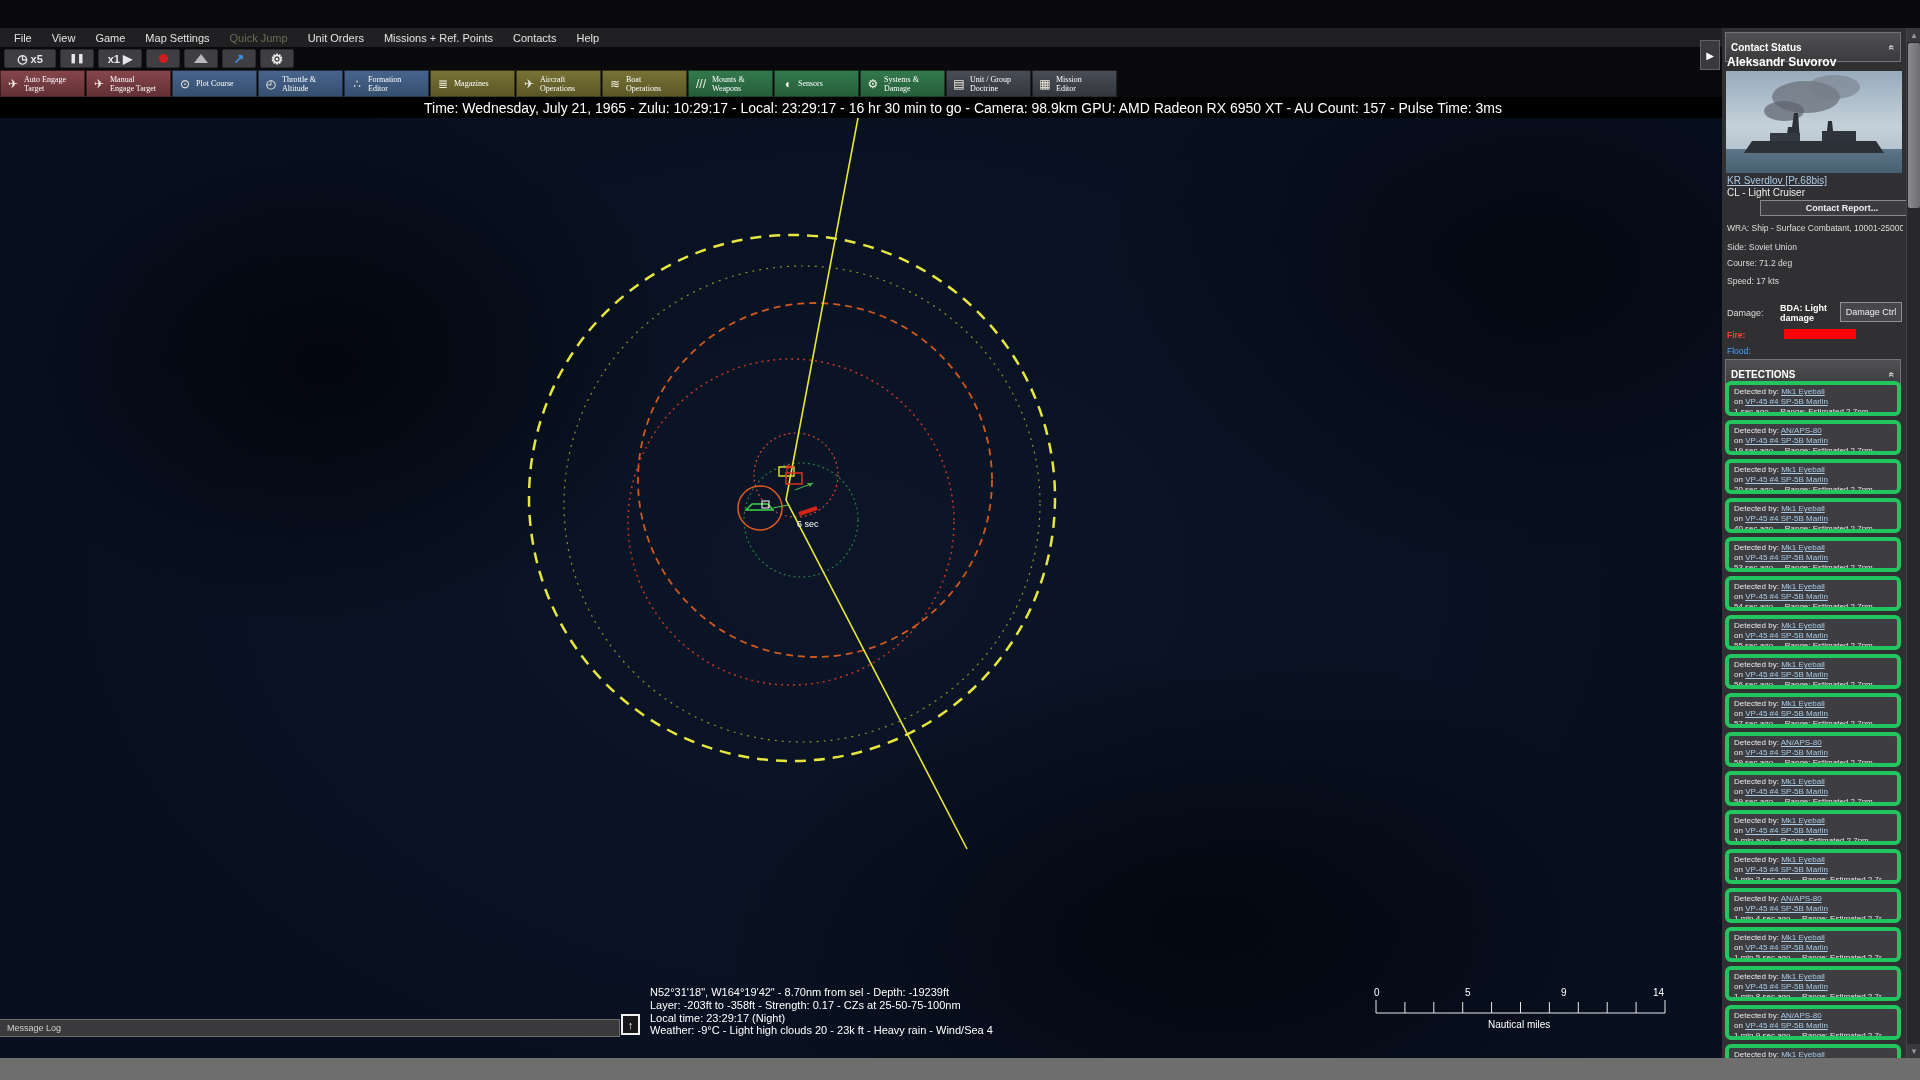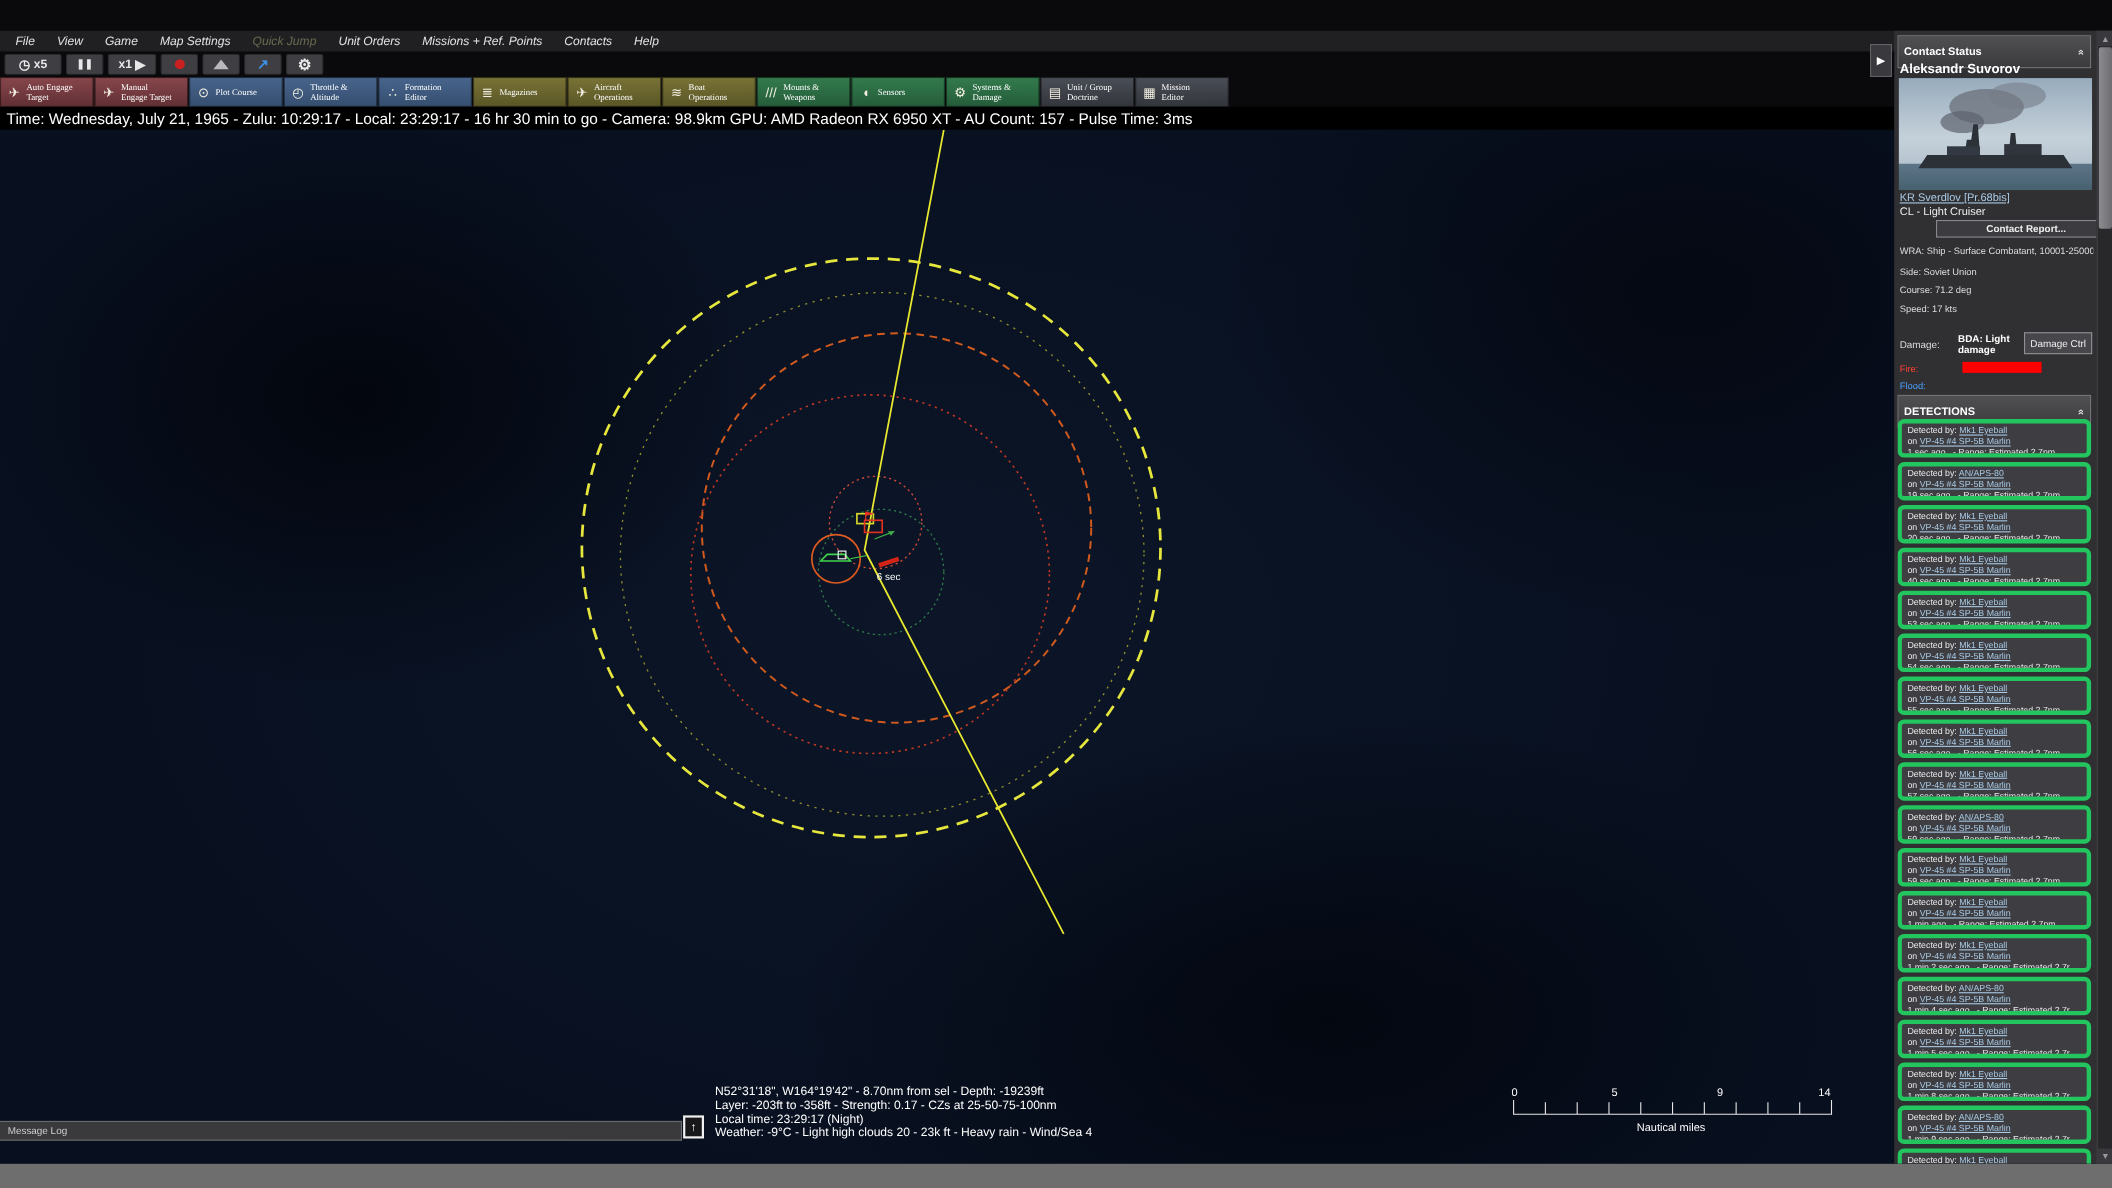--- a/index.html
+++ b/index.html
@@ -1,21 +1,21 @@
 <!DOCTYPE html>
 <html><head>
 <meta charset="utf-8">
 <style>
   * { margin:0; padding:0; box-sizing:border-box; }
   html,body { background:#000; }
   body { font-family:"Liberation Sans", sans-serif; }
   #app { position:relative; width:1920px; height:1080px; overflow:hidden; background:#0a0a0c; }
 
   
-  .menubar { position:absolute; left:0; top:28px; width:1920px; height:19px; background:#202023; display:flex; align-items:center; padding-left:4px;font-style:italic; }
+  .menubar { position:absolute; left:0; top:28px; width:1920px; height:19px; background:#202023; display:flex; align-items:center; padding-left:4px; }
   .menu-item { color:#e2e2e2; font-size:11px; padding:0 10px; cursor:default; }
   .menu-item.disabled { color:#6b6b52; }
 
   
   .iconbar { position:absolute; left:0; top:47px; width:1920px; height:23px; background:#0a0a0c; display:flex; align-items:center; gap:4px; padding-left:4px; }
   .icon-btn { height:19px; min-width:34px; background:#3e3e43; border:1px solid #2a2a2e; border-radius:2px; color:#e8e8e8; display:flex; align-items:center; justify-content:center; gap:3px; font-size:11px; font-weight:bold; }
   .icon-btn .glyph { font-size:12px; line-height:1; }
   .rec-dot { width:9px; height:9px; border-radius:50%; background:#cc1f1f; }
   .trapezoid { width:0; height:0; border-left:7px solid transparent; border-right:7px solid transparent; border-bottom:9px solid #b9b9bd; }
   .jump-arrow { color:#3f8fe0; font-size:13px; font-weight:bold; }
@@ -25,21 +25,21 @@
   .tb-btn { width:85px; height:27px; margin-right:1px; display:flex; align-items:center; padding-left:5px; gap:4px; border:1px solid rgba(0,0,0,.45); }
   .tb-btn .tb-icon { width:14px; color:#f3efe2; font-size:12px; line-height:1; text-align:center; flex:none; }
   .tb-txt { color:#fff; font-size:8px; line-height:9px; white-space:nowrap;font-family:Liberation Serif, serif; }
   .tb-red   { background:linear-gradient(#86464b,#623035); }
   .tb-blue  { background:linear-gradient(#49648c,#344f6f); }
   .tb-olive { background:linear-gradient(#787236,#5b5726); }
   .tb-green { background:linear-gradient(#337a4d,#255d3a); }
   .tb-gray  { background:linear-gradient(#494d55,#33363c); }
 
   
-  .timebar { position:absolute; left:0; top:97px; width:1920px; height:21px; background:#000; color:#fff; font-size:14px; display:flex; align-items:center; padding-left:6px; }
+  .timebar { position:absolute; left:0; top:97px; width:1920px; height:21px; background:#000; color:#fff; font-size:14px; display:flex; align-items:center; padding-left:6px;justify-content:center; }
 
   
   .map { position:absolute; left:0; top:118px; width:1920px; height:940px;
     background:
       radial-gradient(ellipse 520px 380px at 17% 26%, rgba(2,4,10,.85), transparent 70%),
       radial-gradient(ellipse 620px 430px at 80% 16%, rgba(3,6,14,.75), transparent 70%),
       radial-gradient(ellipse 700px 400px at 63% 86%, rgba(2,5,12,.8), transparent 70%),
       radial-gradient(ellipse 900px 620px at 44% 48%, #0c1628, #081020 85%);
   }
   .map svg { position:absolute; left:0; top:0; }
@@ -70,21 +70,21 @@
   .sb-name { position:absolute; left:5px; top:27px; color:#fff; font-size:12px; font-weight:bold; }
   .sb-photo { position:absolute; left:4px; top:43px; width:176px; height:102px; }
   .sb-link { color:#a9c9e4; text-decoration:underline; }
   .sb-class { position:absolute; left:5px; top:147px; font-size:10px; }
   .sb-type { position:absolute; left:5px; top:159px; color:#eee; font-size:10px; }
   .sb-report { position:absolute; left:10px; top:172px; width:164px; height:16px; background:#3c3c40; border:1px solid #88888c; color:#eee; font-size:9px; font-weight:bold; display:flex; align-items:center; justify-content:center;margin-left:28px; }
   .sb-line { position:absolute; left:5px; color:#ddd; font-size:8.5px; white-space:nowrap; overflow:hidden; width:176px; }
   .sb-dmg-label { position:absolute; left:5px; top:280px; color:#ddd; font-size:9px; }
   .sb-bda { position:absolute; left:58px; top:275px; width:55px; color:#fff; font-size:9px; font-weight:bold; line-height:10px; }
   .sb-dmgctrl { position:absolute; left:118px; top:274px; width:62px; height:20px; background:#47474b; border:1px solid #909094; color:#eee; font-size:9px; display:flex; align-items:center; justify-content:center; }
-  .sb-fire-label { position:absolute; left:5px; top:302px; color:#ff4034; font-size:8.5px; }
+  .sb-fire-label { position:absolute; left:5px; top:302px; color:#ff4034; font-size:8.5px;font-weight:bold; }
   .sb-fire-bar { position:absolute; left:62px; top:301px; width:72px; height:10px; background:#f00; }
   .sb-flood-label { position:absolute; left:5px; top:318px; color:#4aa0ff; font-size:8.5px; }
   .det-list { position:absolute; left:3px; top:353px; width:178px; height:677px; overflow:hidden; }
   .det-card { width:176px; height:35px; margin-bottom:4px; background:#3e3e42; border:4px solid #22c55e; border-radius:6px; padding:2px 5px; font-size:8px; line-height:10px; color:#e8e8e8; white-space:nowrap; overflow:hidden; }
   .det-card .sb-link { font-size:8px; }
   .sb-scroll { position:absolute; right:0; top:0; width:14px; height:1030px; background:#28282b; border-left:1px solid #444; }
   .sb-scroll .arr { position:absolute; left:0; width:14px; height:14px; color:#9a9a9e; font-size:8px; display:flex; align-items:center; justify-content:center; background:#39393d; }
   .sb-scroll .arr.up { top:0; } .sb-scroll .arr.down { bottom:0; }
   .sb-thumb { position:absolute; left:1px; top:15px; width:12px; height:165px; background:linear-gradient(90deg,#8c8c90,#6e6e72); border-radius:2px; }
 </style>

